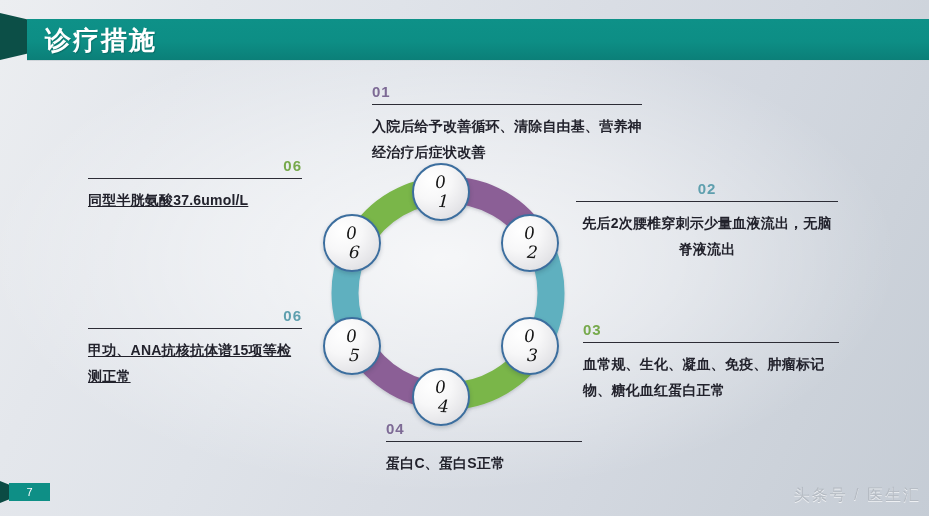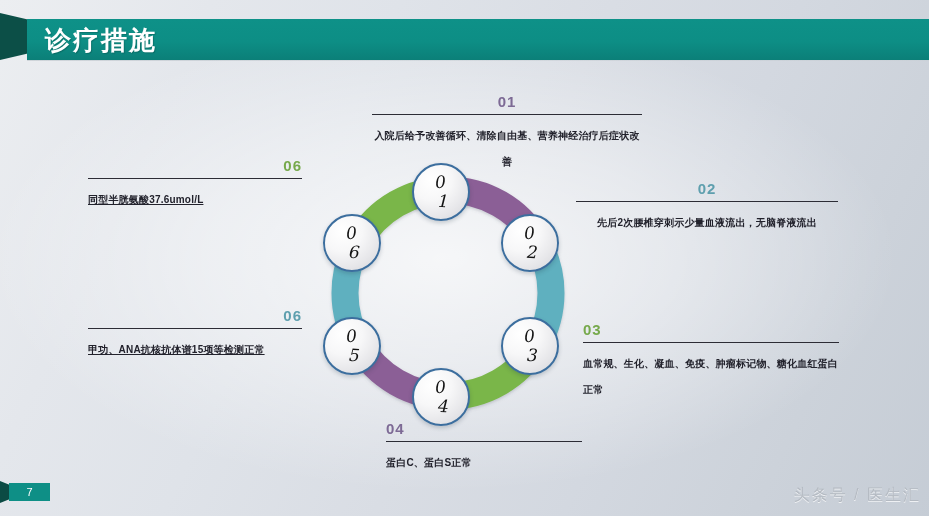--- a/index.html
+++ b/index.html
@@ -99,31 +99,31 @@
     letter-spacing: 1px;
     line-height: 17px;
     margin-bottom: 4px;
   }
   .callout .rule {
     height: 1px;
     background: #2c2c35;
     margin-bottom: 8px;
   }
   .callout .body {
-    font-size: 10px;
+    font-size: 14px;
     font-weight: bold;
     color: #22222c;
     line-height: 26px;
     letter-spacing: .2px;
   }
   .callout.right-align { text-align: right; }
   .callout.right-align .body { text-align: left; text-decoration: underline; }
 
   
-  #callout-01 { left: 372px; top: 93px;  width: 270px; text-align: center; }
+  #callout-01 { left: 372px; top: 83px;  width: 270px; }
   #callout-02 { left: 576px; top: 180px; width: 262px; text-align: center; }
   #callout-03 { left: 583px; top: 321px; width: 256px; }
   #callout-04 { left: 386px; top: 420px; width: 196px; }
   #callout-05 { left: 88px;  top: 307px; width: 214px; }
   #callout-06 { left: 88px;  top: 157px; width: 214px; }
 
   #callout-05 .body, #callout-06 .body { text-align: left; }
   #callout-06 .body { white-space: nowrap; }
 
   

